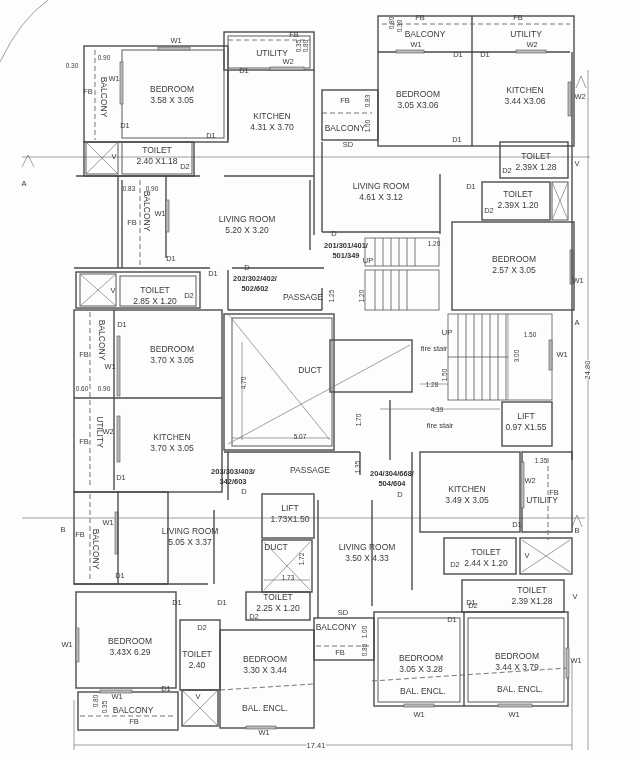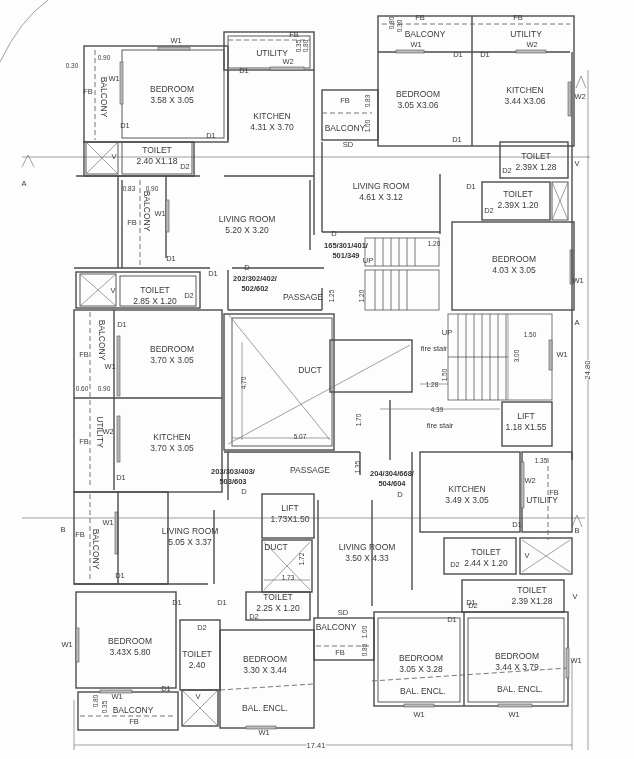--- a/index.html
+++ b/index.html
@@ -251,21 +251,21 @@
 </div>
 <div class="room" style="left:276px;top:547px;">
   <div>DUCT</div>
 </div>
 <div class="room" style="left:278px;top:603px;">
   <div>TOILET</div>
   <div>2.25 X 1.20</div>
 </div>
 <div class="room" style="left:130px;top:647px;">
   <div>BEDROOM</div>
-  <div>3.43X 5.80</div>
+  <div>3.43X 6.29</div>
 </div>
 <div class="room" style="left:197px;top:660px;">
   <div>TOILET</div>
   <div>2.40</div>
 </div>
 <div class="room" style="left:265px;top:665px;">
   <div>BEDROOM</div>
   <div>3.30 X 3.44</div>
 </div>
 <div class="room" style="left:265px;top:708px;">
@@ -331,47 +331,47 @@
 <div class="room" style="left:536px;top:162px;">
   <div>TOILET</div>
   <div>2.39X 1.28</div>
 </div>
 <div class="room" style="left:518px;top:200px;">
   <div>TOILET</div>
   <div>2.39X 1.20</div>
 </div>
 <div class="room" style="left:514px;top:265px;">
   <div>BEDROOM</div>
-  <div>4.03 X 3.05</div>
+  <div>2.57 X 3.05</div>
 </div>
 <div class="room" style="left:526px;top:422px;">
   <div>LIFT</div>
-  <div>1.18 X1.55</div>
+  <div>0.97 X1.55</div>
 </div>
 <div class="room" style="left:345px;top:128px;">
   <div>BALCONY</div>
 </div>
 
 <div class="lbl rot" style="left:104px;top:97px;">BALCONY</div>
 <div class="lbl rot" style="left:147px;top:211px;">BALCONY</div>
 <div class="lbl rot" style="left:102px;top:340px;">BALCONY</div>
 <div class="lbl rot" style="left:100px;top:432px;">UTILITY</div>
 <div class="lbl rot" style="left:96px;top:549px;">BALCONY</div>
 
 <div class="lbl bold small" style="left:346px;top:251px;">
-  <div>165/301/401/</div>
+  <div>201/301/401/</div>
     <div>501/349</div>
 </div>
 <div class="lbl bold small" style="left:255px;top:284px;">
   <div>202/302/402/</div>
     <div>502/602</div>
 </div>
 <div class="lbl bold small" style="left:233px;top:477px;">
   <div>203/303/403/</div>
-    <div>503/603</div>
+    <div>342/603</div>
 </div>
 <div class="lbl bold small" style="left:392px;top:479px;">
   <div>204/304/668/</div>
     <div>504/604</div>
 </div>
 
 <div class="lbl small" style="left:368px;top:261px;">UP</div>
 <div class="lbl small" style="left:447px;top:333px;">UP</div>
 <div class="lbl small" style="left:434px;top:349px;">fire stair</div>
 <div class="lbl small" style="left:440px;top:426px;">fire stair</div>

